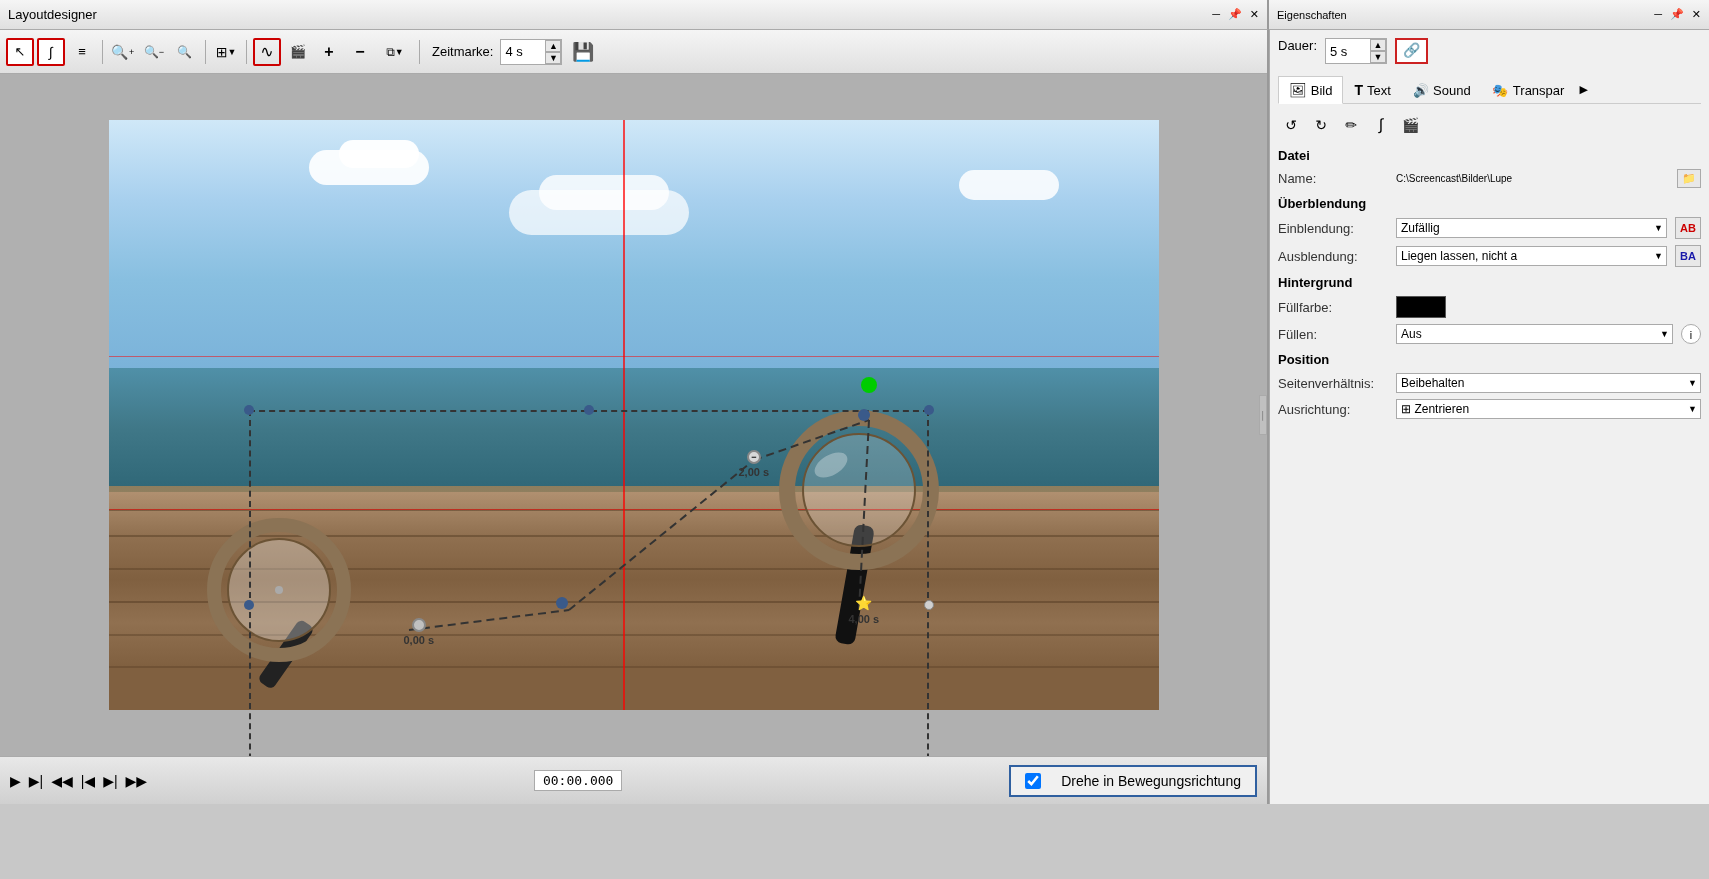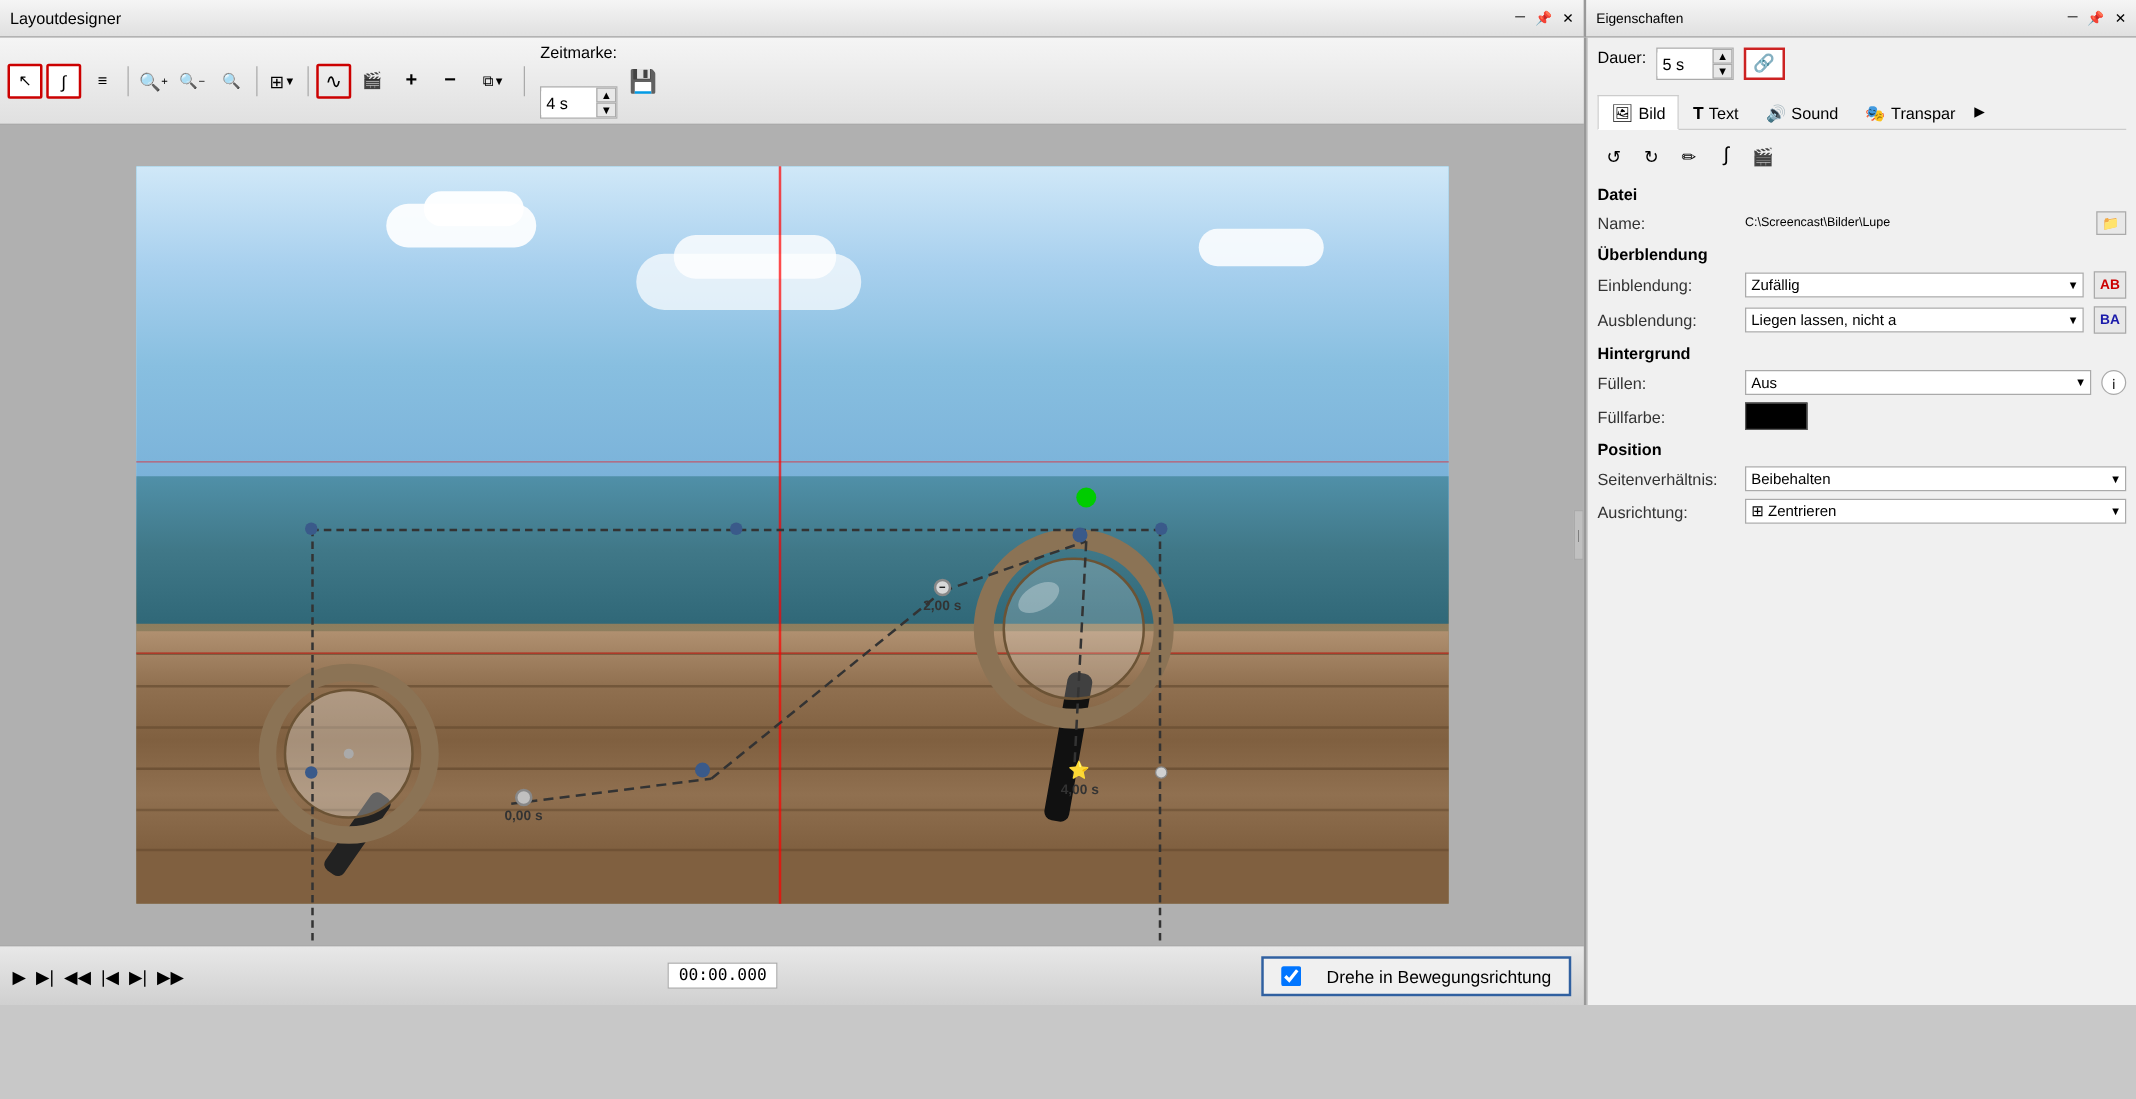--- a/index.html
+++ b/index.html
@@ -29,21 +29,21 @@
       display: flex; align-items: center; justify-content: center;
       background: transparent;
       border: 1px solid transparent;
       border-radius: 2px;
       cursor: pointer;
       font-size: 14px;
     }
     .toolbar-btn.active { border: 2px solid #cc0000; background: #fff; }
     .toolbar-sep { width: 1px; height: 24px; background: #aaa; margin: 0 3px; }
     .zeitmarke-area {
-      display: flex; align-items: center; gap: 20px; margin-left: 6px; flex-direction: column;
+      display: flex; align-items: center; gap: 7px; margin-left: 6px;
     }
     .zeitmarke-label { font-size: 13px; }
     .spinner-btns { display: flex; flex-direction: column; }
     .spin-btn { width: 16px; height: 12px; font-size: 9px; background: #e8e8e8; border: 1px solid #aaa; cursor: pointer; display: flex; align-items: center; justify-content: center; }
 
     
     .canvas-area {
       flex: 1;
       position: relative;
       overflow: hidden;
@@ -517,36 +517,36 @@
               <option>Ausblenden</option>
               <option>Keine</option>
             </select>
           </div>
           <div style="width:26px;height:22px;border:1px solid #aaa;background:#e8e8e8;cursor:pointer;display:flex;align-items:center;justify-content:center;font-size:11px;font-weight:bold;color:#1a1aaa;">BA</div>
         </div>
 
         <div class="section-header">Hintergrund</div>
 
         <div class="prop-row">
+          <span class="prop-label">Füllfarbe:</span>
+          <div class="color-swatch"></div>
+        </div>
+
+        <div class="prop-row">
           <span class="prop-label">Füllen:</span>
           <div class="select-wrapper">
             <select>
               <option>Aus</option>
               <option>Farbe</option>
               <option>Farbverlauf</option>
             </select>
           </div>
           <div class="info-btn">ℹ</div>
         </div>
 
-        <div class="prop-row">
-          <span class="prop-label">Füllfarbe:</span>
-          <div class="color-swatch"></div>
-        </div>
-
         <div class="section-header">Position</div>
 
         <div class="prop-row">
           <span class="prop-label">Seitenverhältnis:</span>
           <div class="select-wrapper">
             <select>
               <option>Beibehalten</option>
               <option>Frei</option>
             </select>
           </div>

